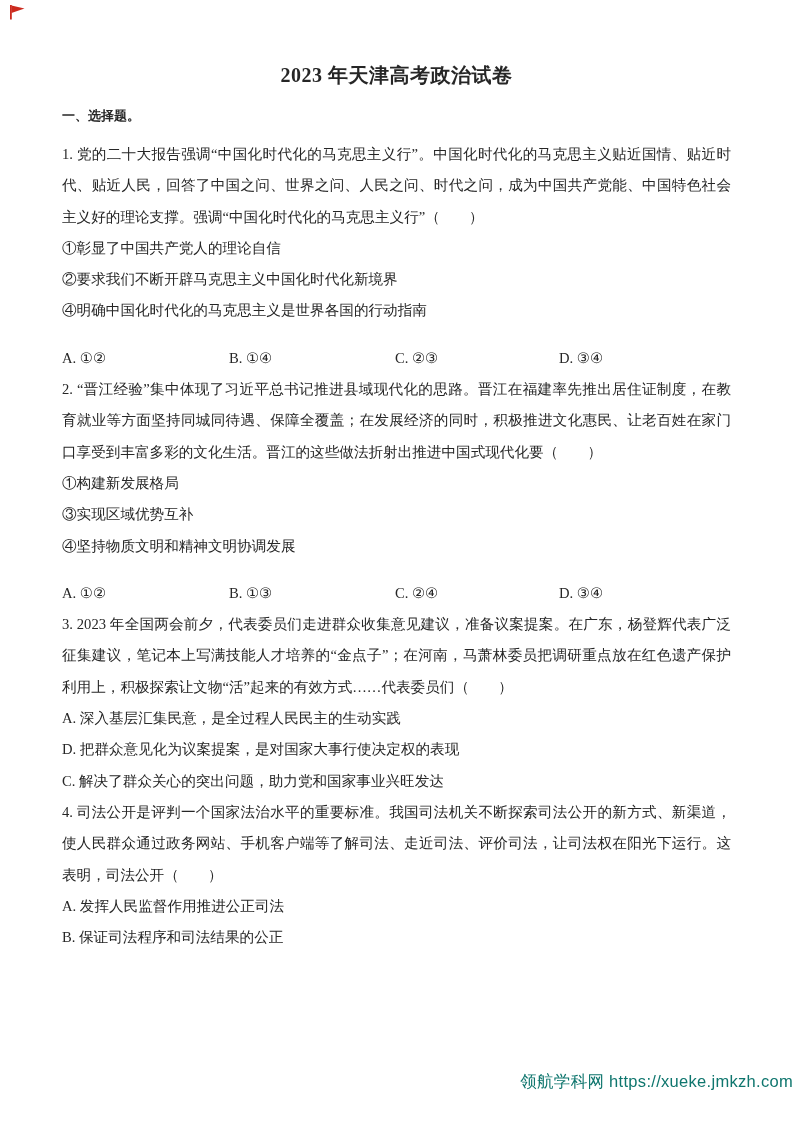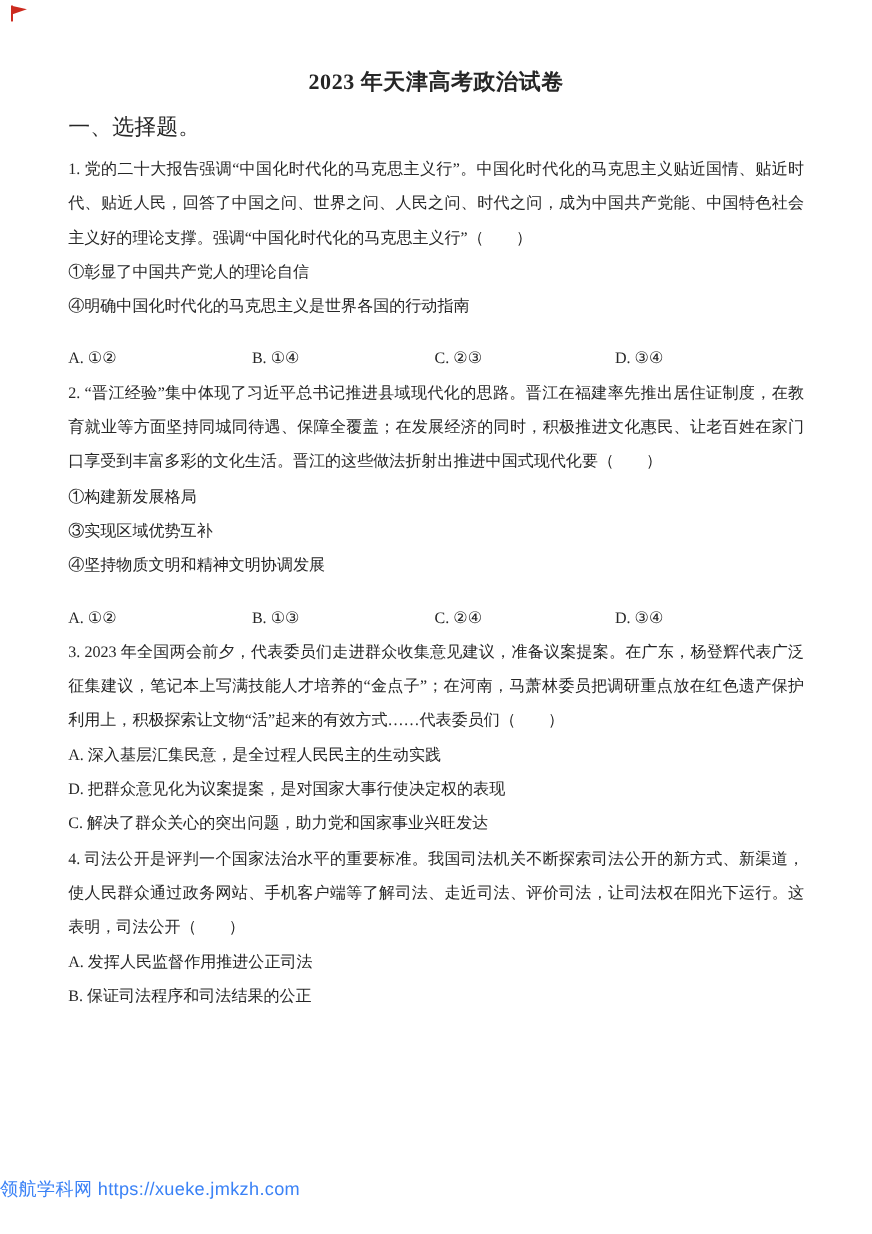--- a/index.html
+++ b/index.html
@@ -28,23 +28,23 @@
   .title {
     margin: 0;
     text-align: center;
     font-size: 20px;
     line-height: 30px;
     font-weight: 700;
     letter-spacing: 0.5px;
   }
   .section-heading {
     margin: 14px 0 0 0;
-    font-size: 20px;
+    font-size: 13px;
     line-height: 24px;
-    font-weight: 400;
+    font-weight: 700;
   }
   .body {
     margin-top: 11px;
     font-size: 14.6px;
     line-height: 31.3px;
   }
   .stem {
     margin: 0;
     text-align: justify;
     text-justify: inter-character;
@@ -54,25 +54,25 @@
     display: grid;
     grid-template-columns: 167px 166px 164px auto;
     justify-items: start;
     margin-top: 16px;
   }
   .footer {
     position: absolute;
     bottom: 30px;
     left: 0;
     width: 100%;
-    text-align: left;
+    text-align: right;
     font-family: "Liberation Sans", "DejaVu Sans", sans-serif;
     font-size: 16.5px;
     line-height: 22px;
-    color: #3b82f6;
+    color: #0f766e;
     letter-spacing: 0.3px;
   }
 </style>
 </head>
 <body>
 
 <div class="page">
 
   <span class="corner-icon">
     <svg width="20" height="16" viewBox="0 0 20 16" xmlns="http://www.w3.org/2000/svg">
@@ -85,20 +85,21 @@
 
     <h1 class="title">2023 年天津高考政治试卷</h1>
 
     <h2 class="section-heading">一、选择题。</h2>
 
     <div class="body">
 
       <div>
         <p class="stem">1. 党的二十大报告强调“中国化时代化的马克思主义行”。中国化时代化的马克思主义贴近国情、贴近时代、贴近人民，回答了中国之问、世界之问、人民之问、时代之问，成为中国共产党能、中国特色社会主义好的理论支撑。强调“中国化时代化的马克思主义行”（　　）</p>
         <div class="sub-item">①彰显了中国共产党人的理论自信</div>
+        <div class="sub-item">②要求我们不断开辟马克思主义中国化时代化新境界</div>
         <div class="sub-item">④明确中国化时代化的马克思主义是世界各国的行动指南</div>
         <div class="choice-row">
           <span>A. ①②</span>
           <span>B. ①④</span>
           <span>C. ②③</span>
           <span>D. ③④</span>
         </div>
       </div>
 
       <div>

